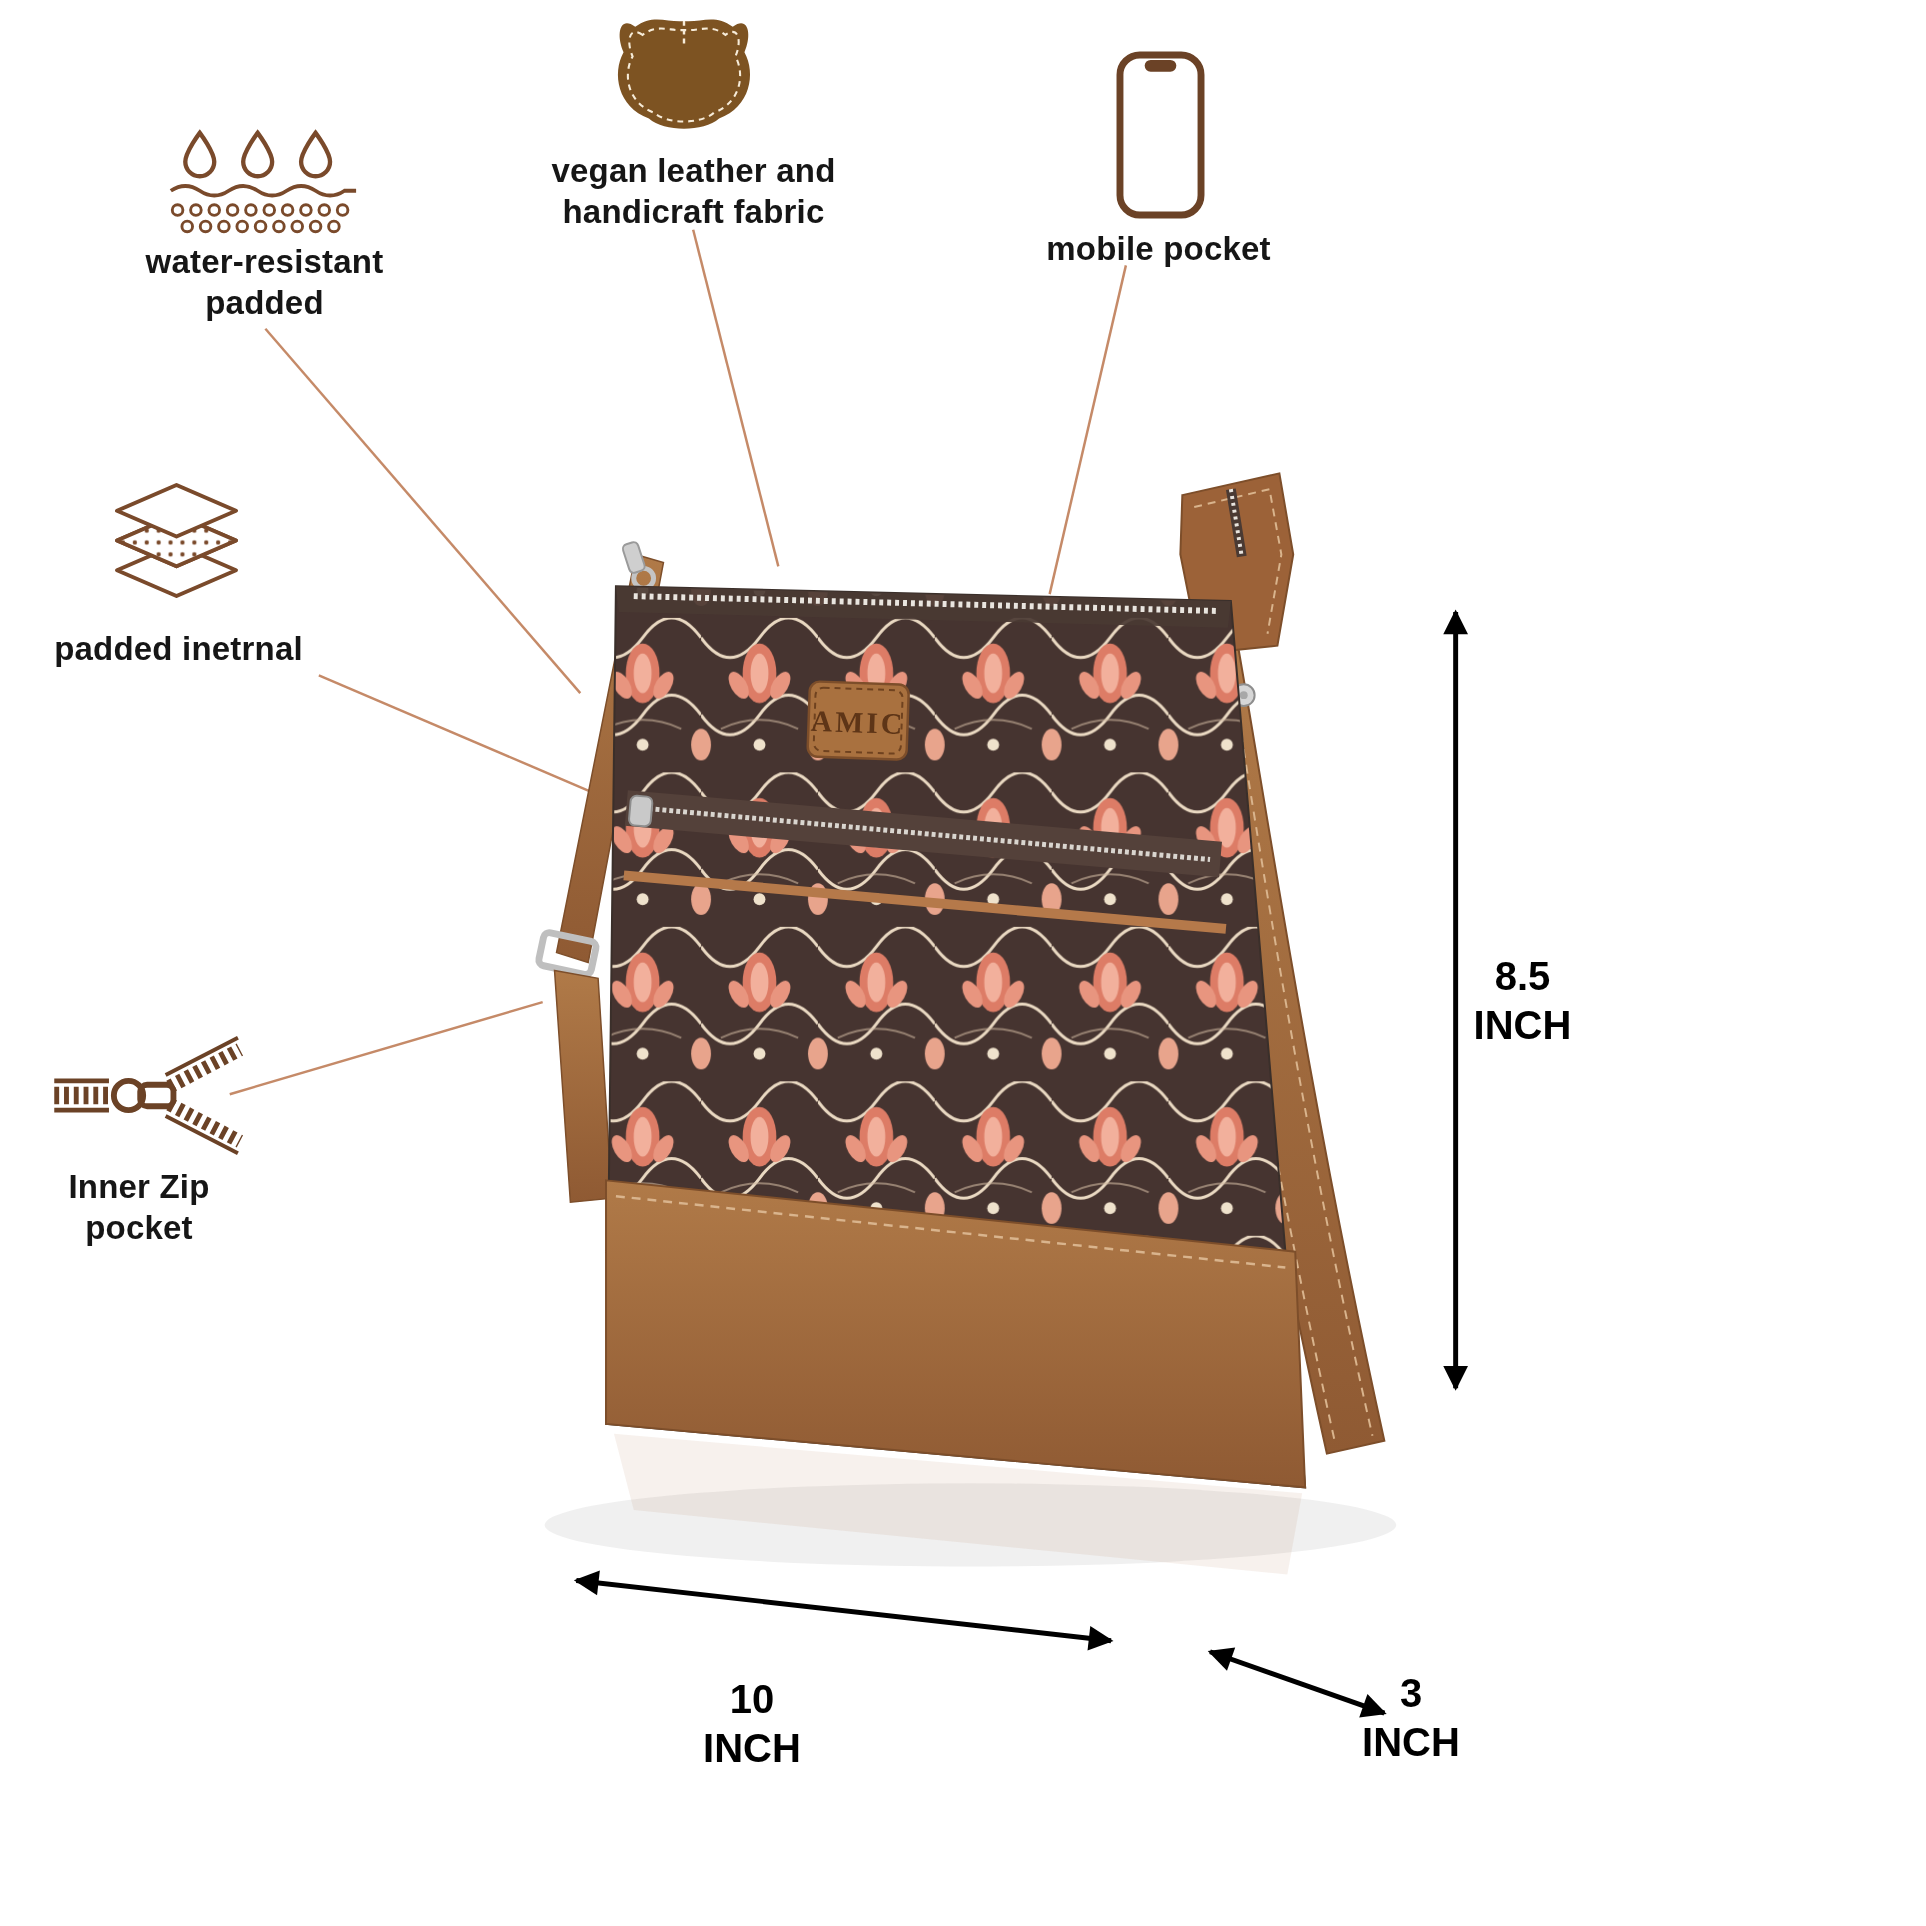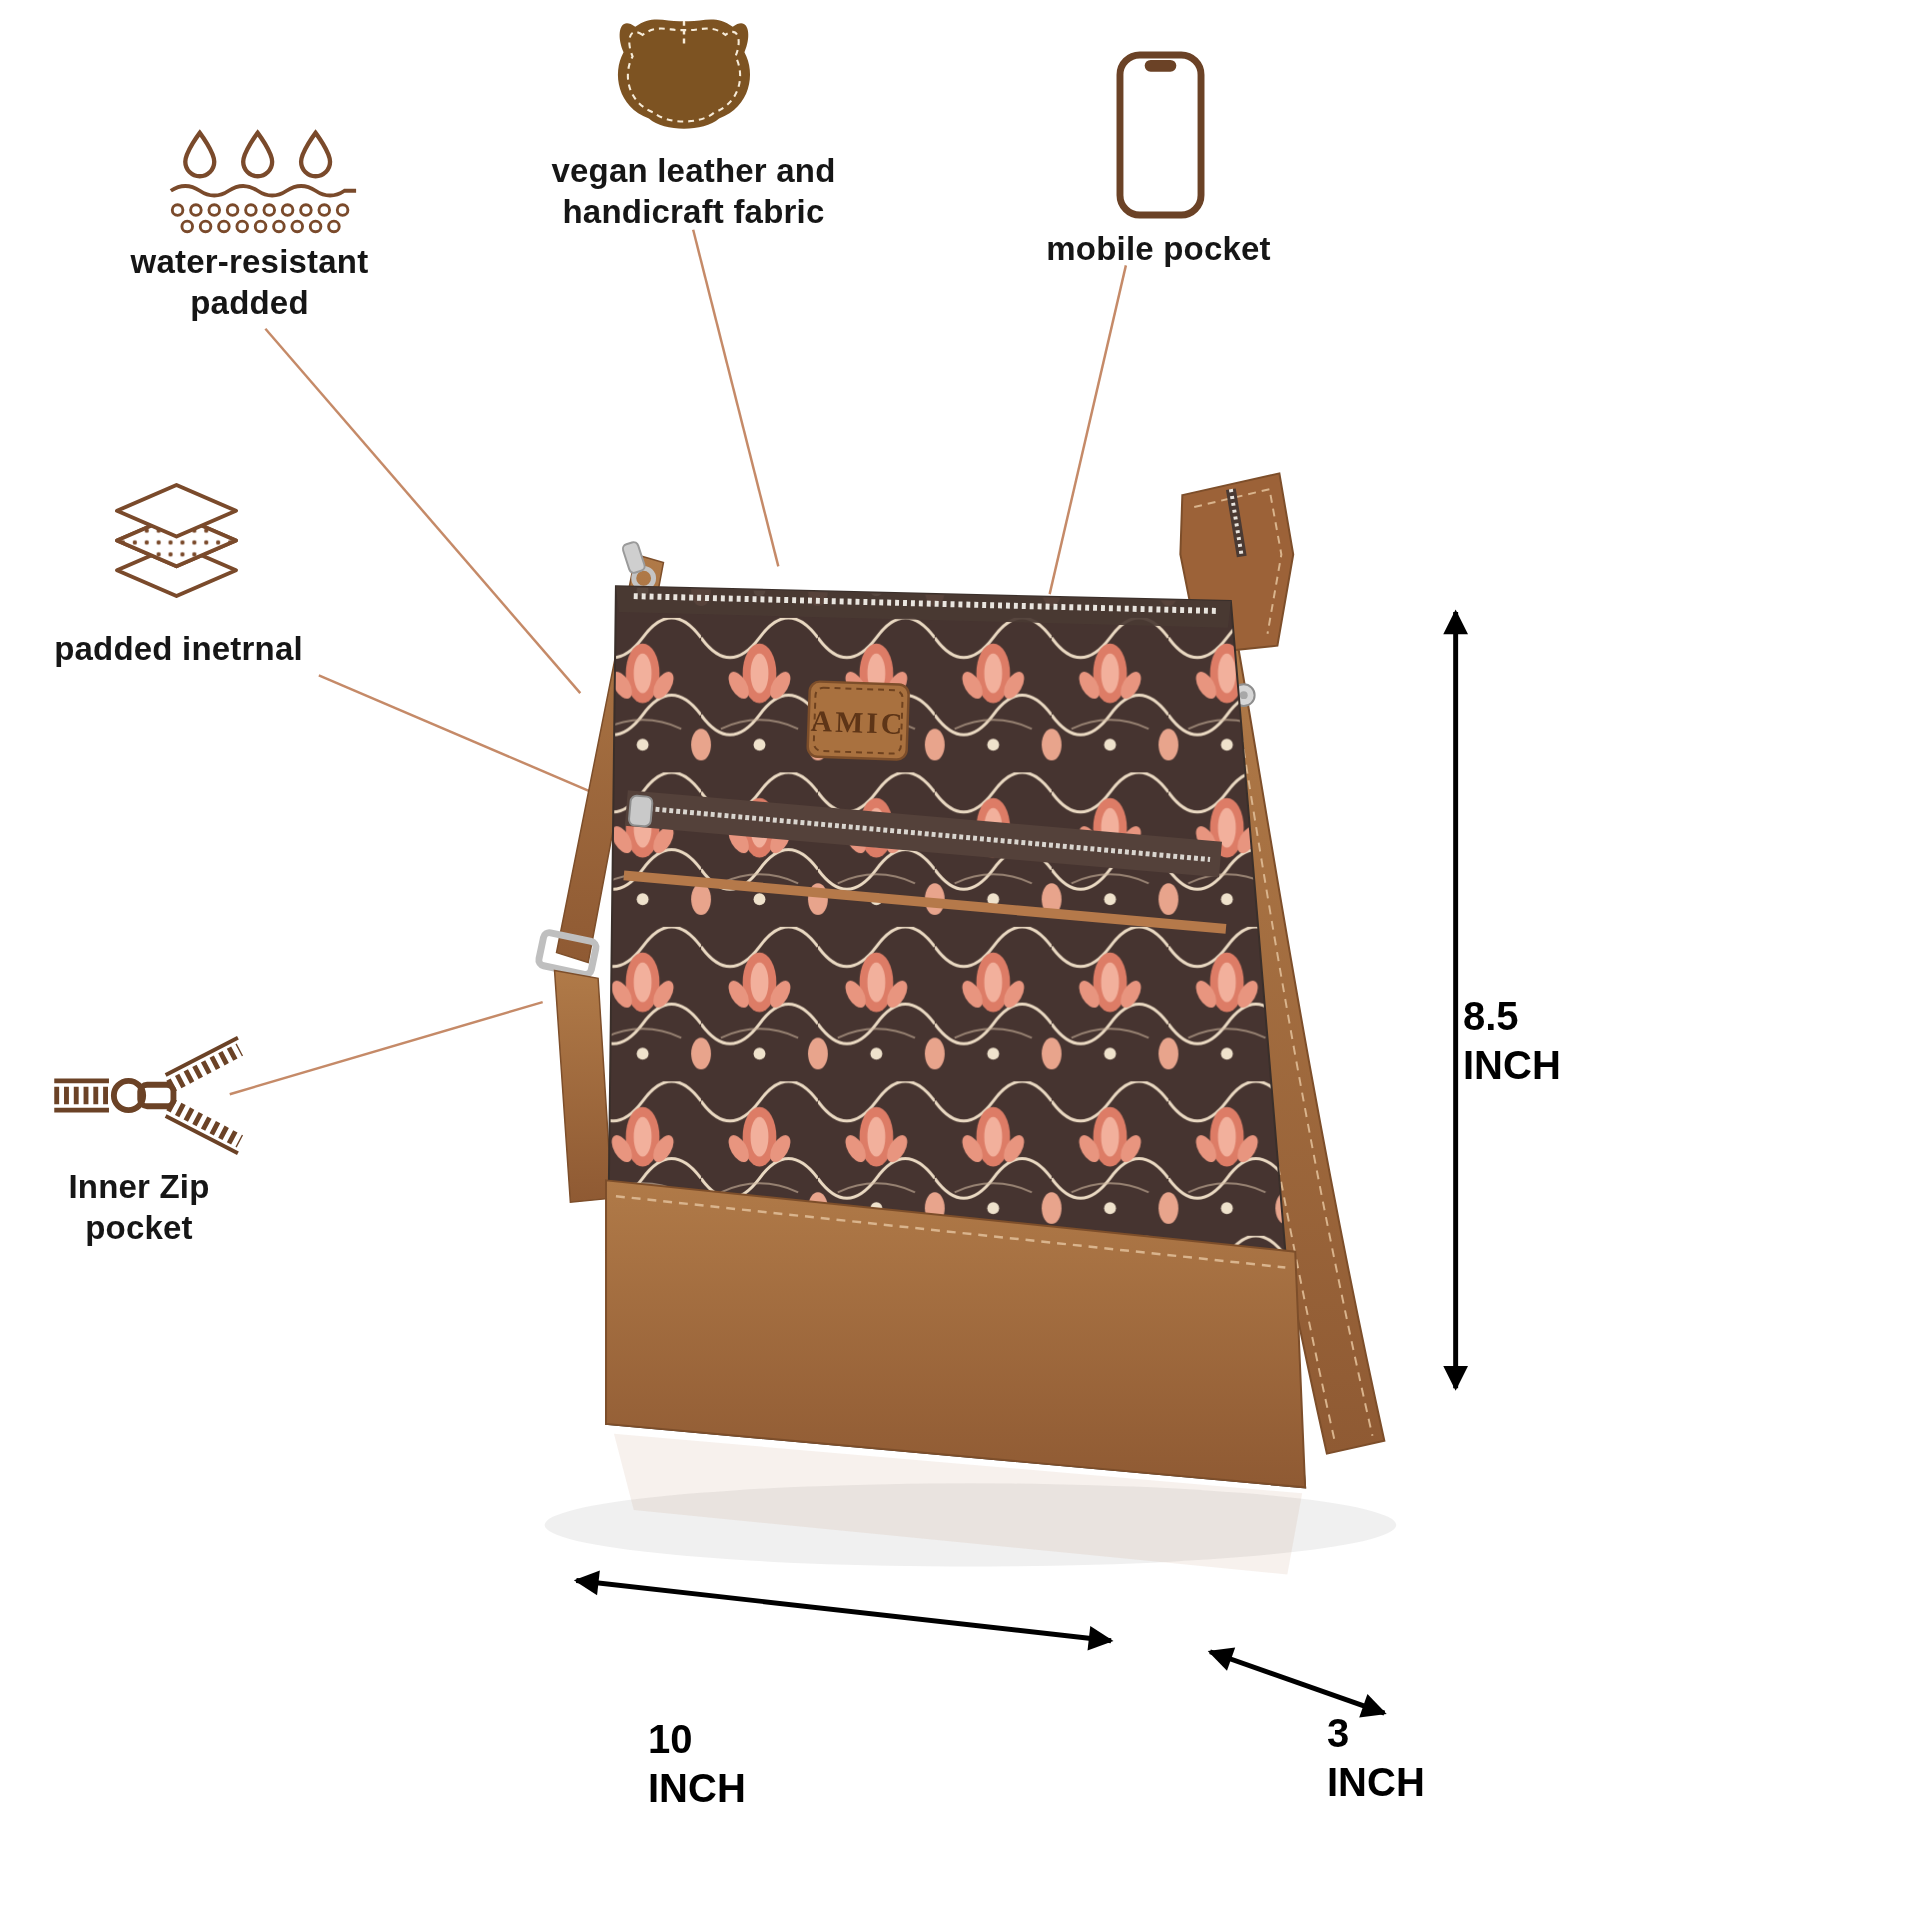--- a/index.html
+++ b/index.html
@@ -2,21 +2,21 @@
 <html><head>
 <meta charset="utf-8">
 <style>
   html,body{margin:0;padding:0;background:#ffffff;}
   .canvas{position:relative;width:1927px;height:1927px;background:#ffffff;
           font-family:"Liberation Sans",sans-serif;overflow:hidden;}
   .scene{position:absolute;left:0;top:0;width:1927px;height:1927px;}
   .icon{position:absolute;}
   .feat{position:absolute;font-weight:700;color:#161616;font-size:33px;line-height:1.25;
         text-align:center;letter-spacing:0.2px;}
-  .dim{position:absolute;font-weight:700;color:#000;font-size:40px;line-height:1.22;text-align:left;margin-top:40px;}
+  .dim{position:absolute;font-weight:700;color:#000;font-size:40px;line-height:1.22;text-align:center;}
 </style>
 </head>
 <body>
 
 <div class="canvas">
 
   <svg class="scene" viewBox="0 0 1946 1946" aria-hidden="true">
     <defs>
       <pattern id="fabric" width="118" height="156" patternUnits="userSpaceOnUse">
         <rect width="118" height="156" fill="#463430"></rect>
@@ -161,21 +161,21 @@
     <path d="M30 18 C14 6 10 26 18 44 C6 66 12 100 44 112 C60 126 100 126 116 112 C148 100 154 66 142 44 C150 26 146 6 130 18 C112 4 96 14 80 12 C64 14 48 4 30 18 Z" fill="#7d5322"></path>
     <path d="M30 18 C14 6 10 26 18 44 C6 66 12 100 44 112 C60 126 100 126 116 112 C148 100 154 66 142 44 C150 26 146 6 130 18 C112 4 96 14 80 12 C64 14 48 4 30 18 Z" transform="translate(12 11) scale(0.85)" fill="none" stroke="#f7ecd9" stroke-width="2.5" stroke-dasharray="7 6"></path>
     <line x1="80" y1="12" x2="80" y2="36" stroke="#f7ecd9" stroke-width="2.5" stroke-dasharray="5 4"></line>
   </svg>
 
   <svg class="icon" style="left:1115px;top:50px;width:91px;height:170px" viewBox="0 0 92 172" aria-hidden="true">
     <rect x="5" y="5" width="82" height="162" rx="20" fill="none" stroke="#6b4226" stroke-width="7"></rect>
     <rect x="30" y="10" width="32" height="12" rx="6" fill="#6b4226"></rect>
   </svg>
 
-  <div class="feat" style="left:119px;top:241px;width:261px">
+  <div class="feat" style="left:134px;top:241px;width:261px">
     <div>water-resistant</div>
     <div>padded</div>
   </div>
 
   <div class="feat" style="left:30px;top:628px;width:297px">
     <div>padded inetrnal</div>
   </div>
 
   <div class="feat" style="left:20px;top:1166px;width:238px">
     <div>Inner Zip pocket</div>

